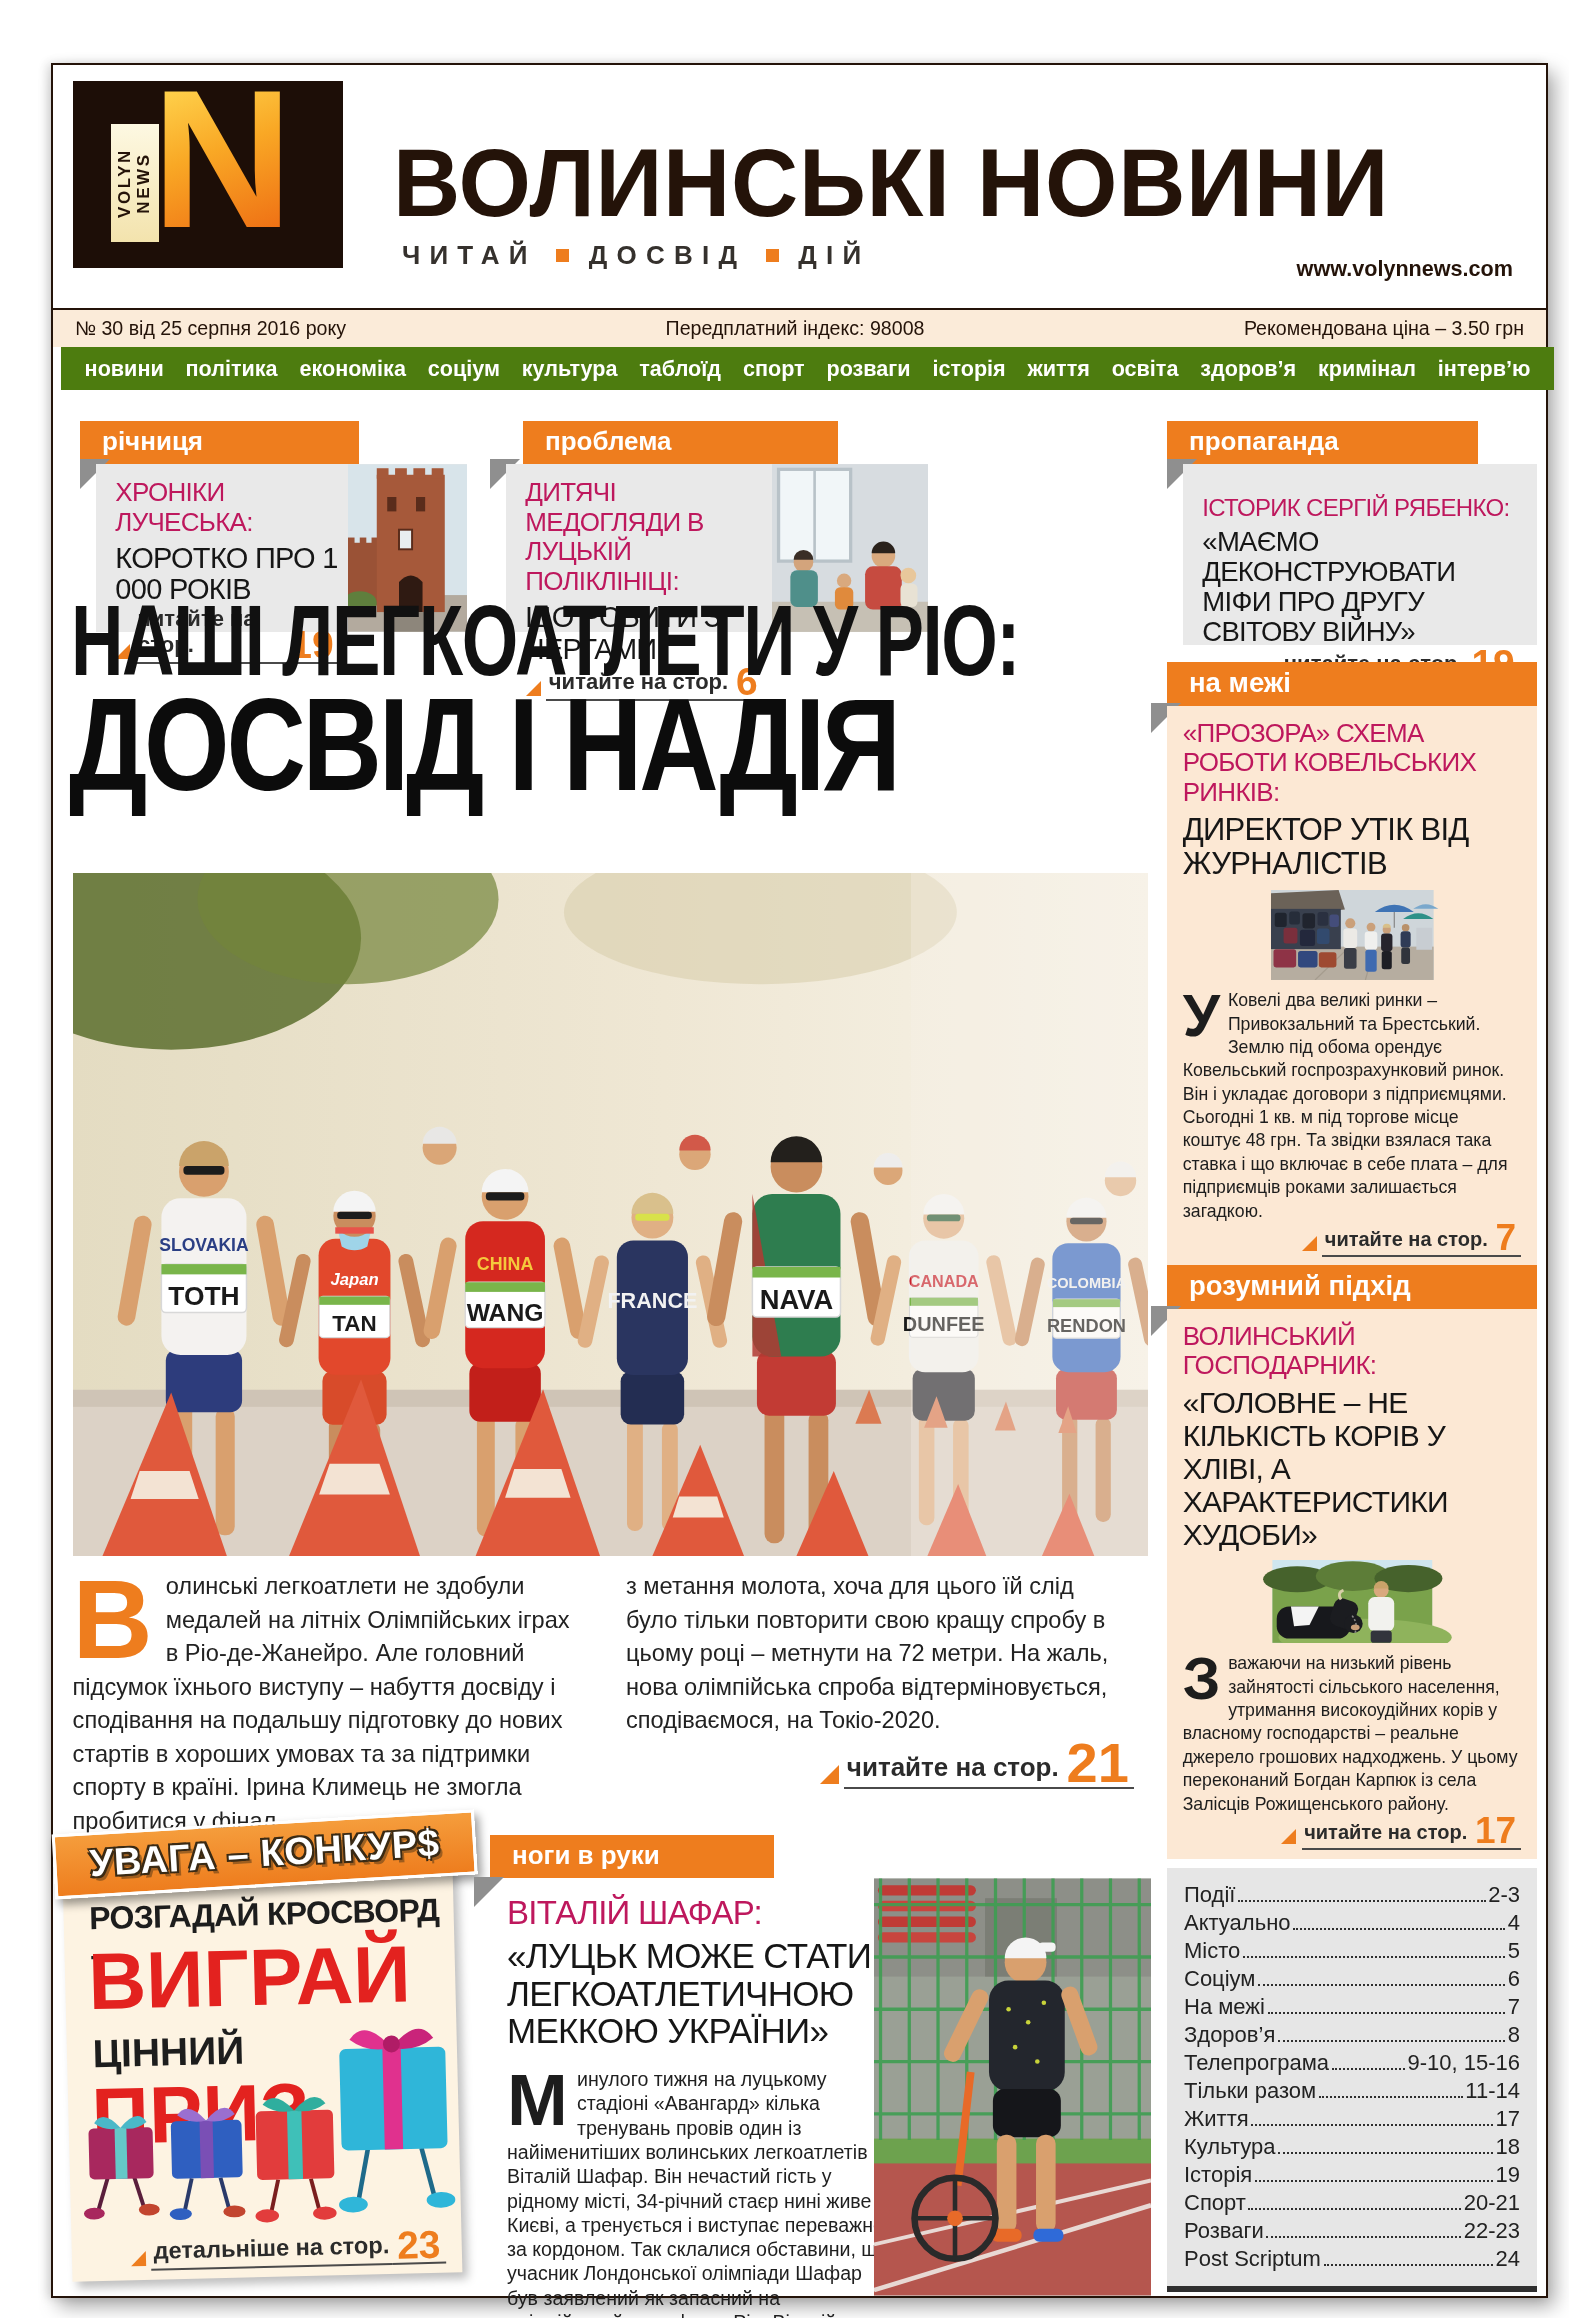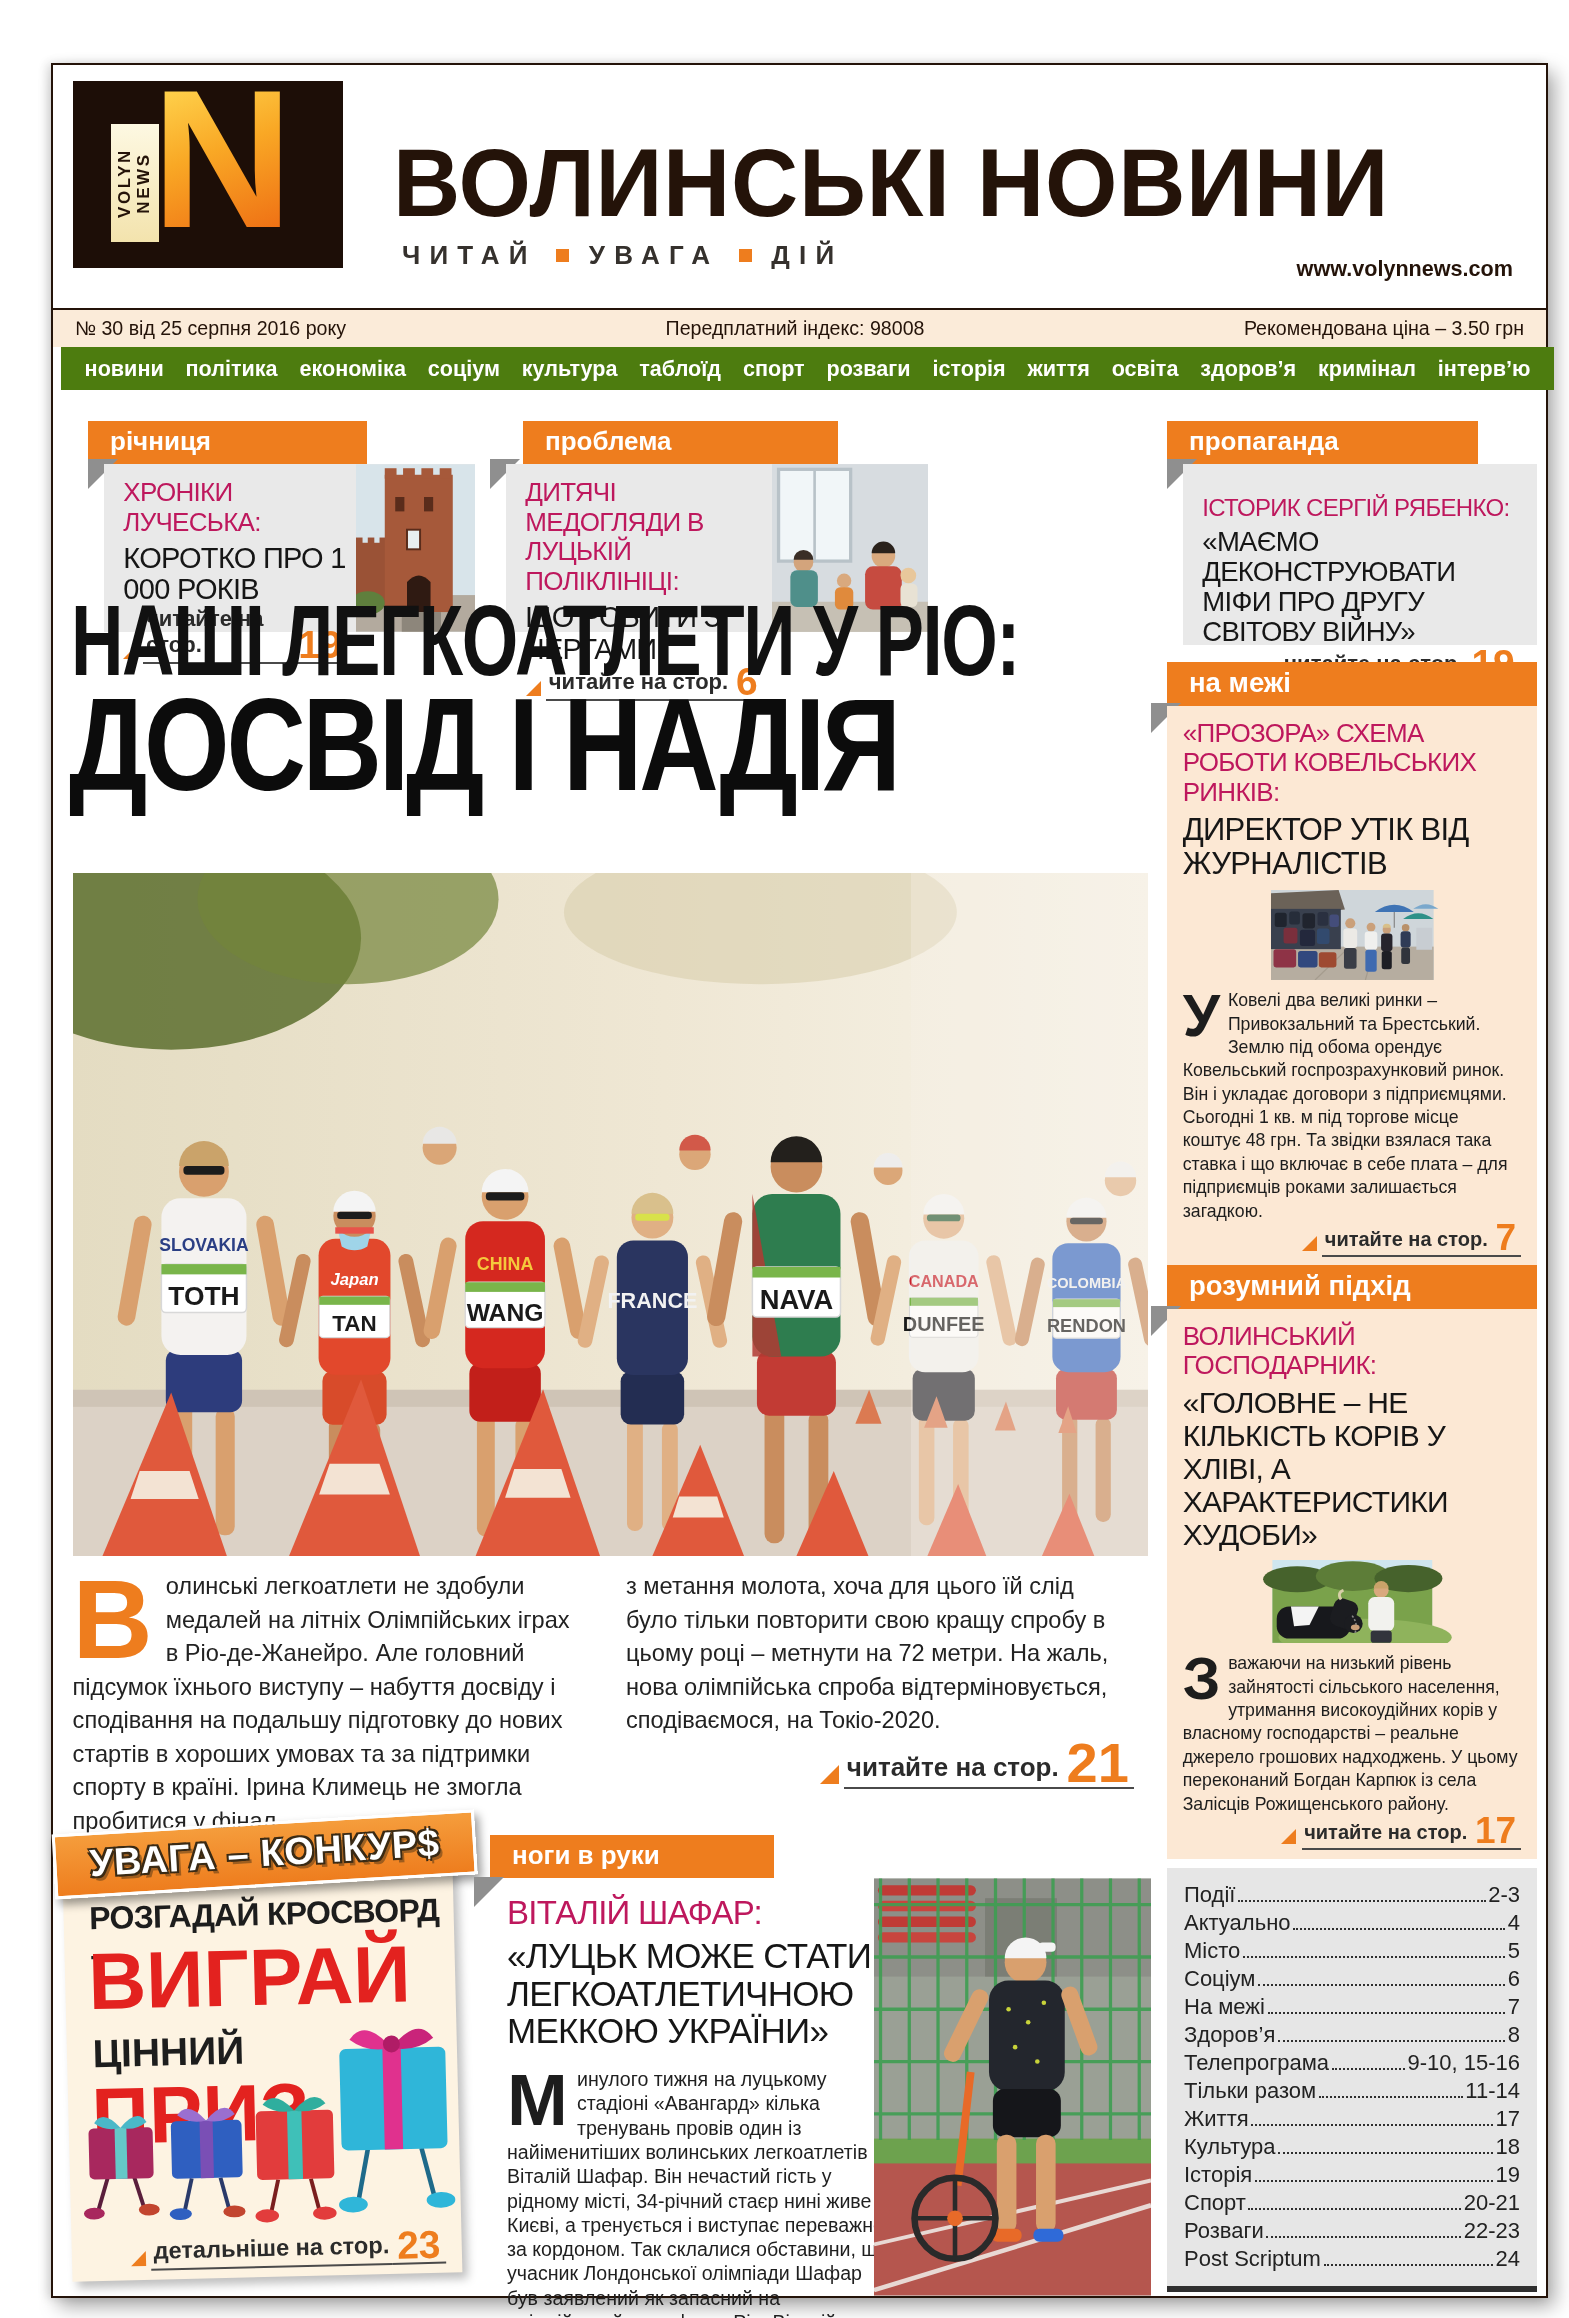--- a/index.html
+++ b/index.html
@@ -27,21 +27,21 @@
   
   .tag{background:#ee7d1e;color:#fff;font-weight:700;font-size:26px;padding:5.2px 0 6.5px 22px;box-sizing:border-box;display:block;}
   .fold{position:absolute;width:0;height:0;border-top:30px solid #8f8f8f;border-right:30px solid transparent;}
   .rm{display:flex;align-items:flex-end;justify-content:flex-end;}
   .rm .tri{width:0;height:0;border-bottom:15.7px solid #ee7d1e;border-left:15.7px solid transparent;margin:0 5.2px 5.2px 0;}
   .rm .txt{font-size:22px;font-weight:700;color:#2b2b2b;border-bottom:2px solid #4a4a4a;padding:0 2.6px 3.9px;}
   .rm .num{font-size:39px;font-weight:800;color:#ee7d1e;border-bottom:2px solid #4a4a4a;padding:0 5.2px 1.3px;line-height:.82;}
   .rm.big .num{font-size:56px;}
   .rm.big .txt{font-size:26px;}
   .teaser{top:356px;}
-  .t1{left:35px;width:387px;}  .t2{left:437px;width:438px;}  .t3{left:1114px;width:370px;}
+  .t1{left:27px;width:387px;}  .t2{left:437px;width:438px;}  .t3{left:1114px;width:370px;}
   .t1 .tag{width:72%;} .t2 .tag{width:72%;margin-left:33px;} .t3 .tag{width:84%;}
   .tbody{background:#e9e9e9;margin-left:15.7px;height:168px;position:relative;display:flex;}
   .ttext{flex:1;display:flex;flex-direction:column;padding:14.4px 9.2px 9.2px 19.6px;}
   .kick{font-size:26px;color:#be185d;line-height:1.14;letter-spacing:-0.7px;}
   .head{font-size:29px;font-weight:400;color:#161616;line-height:1.1;margin-top:5.2px;letter-spacing:-0.7px;}
   .tphoto{flex:none;}
   
   .lead-kicker{left:18.3px;top:525px;font-size:101px;font-weight:700;color:#111;transform:scaleX(.72);transform-origin:left top;
       letter-spacing:-2px;white-space:nowrap;line-height:1;}
   .lead-head{left:15.7px;top:611px;font-size:131px;font-weight:900;color:#0c0c0c;transform:scaleX(.84);transform-origin:left top;
@@ -104,21 +104,21 @@
     <div class="logo-strip">
         <span>VOLYN
 NEWS</span>
       </div>
     <div class="logo-n">N</div>
   </div>
   <div class="abs masthead">ВОЛИНСЬКІ НОВИНИ</div>
   <div class="abs tagline">
     <span>ЧИТАЙ</span>
       <span class="sq"></span>
-    <span>УВАГА</span>
+    <span>ДОСВІД</span>
       <span class="sq"></span>
     <span>ДІЙ</span>
   </div>
   <div class="abs website">www.volynnews.com</div>
 
   <div class="abs infobar">
     <span>№ 30 від 25 серпня 2016 року</span>
     <span>Передплатний індекс: 98008</span>
     <span>Рекомендована ціна – 3.50 грн</span>
   </div>

